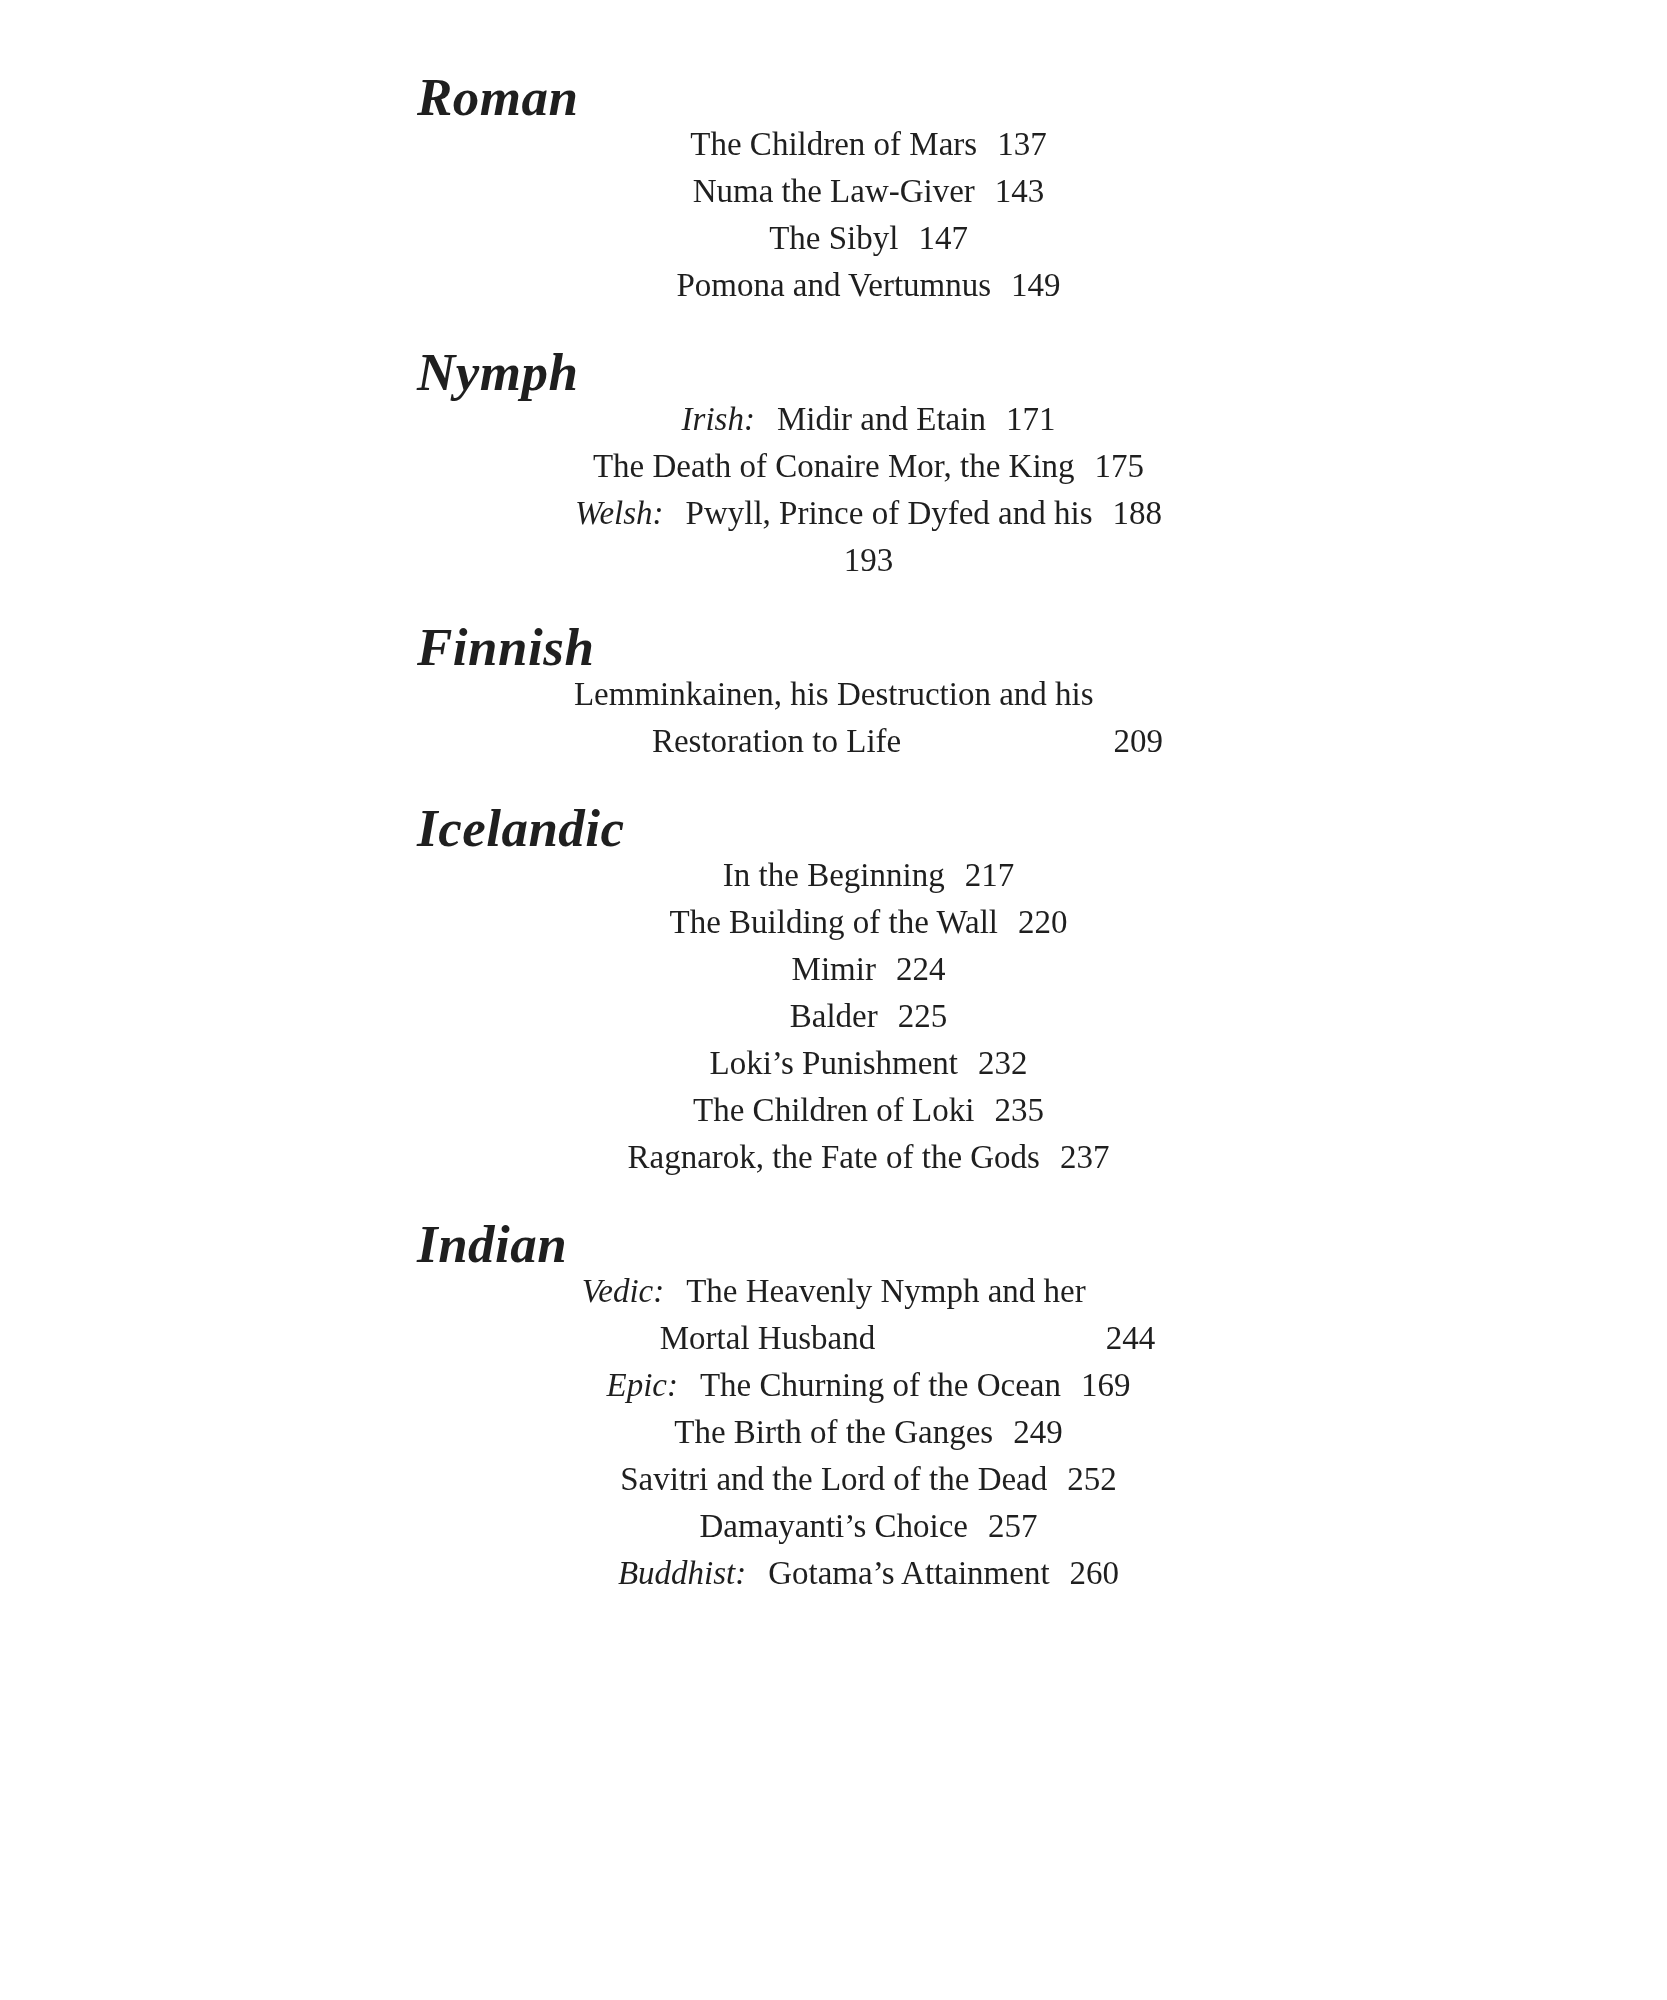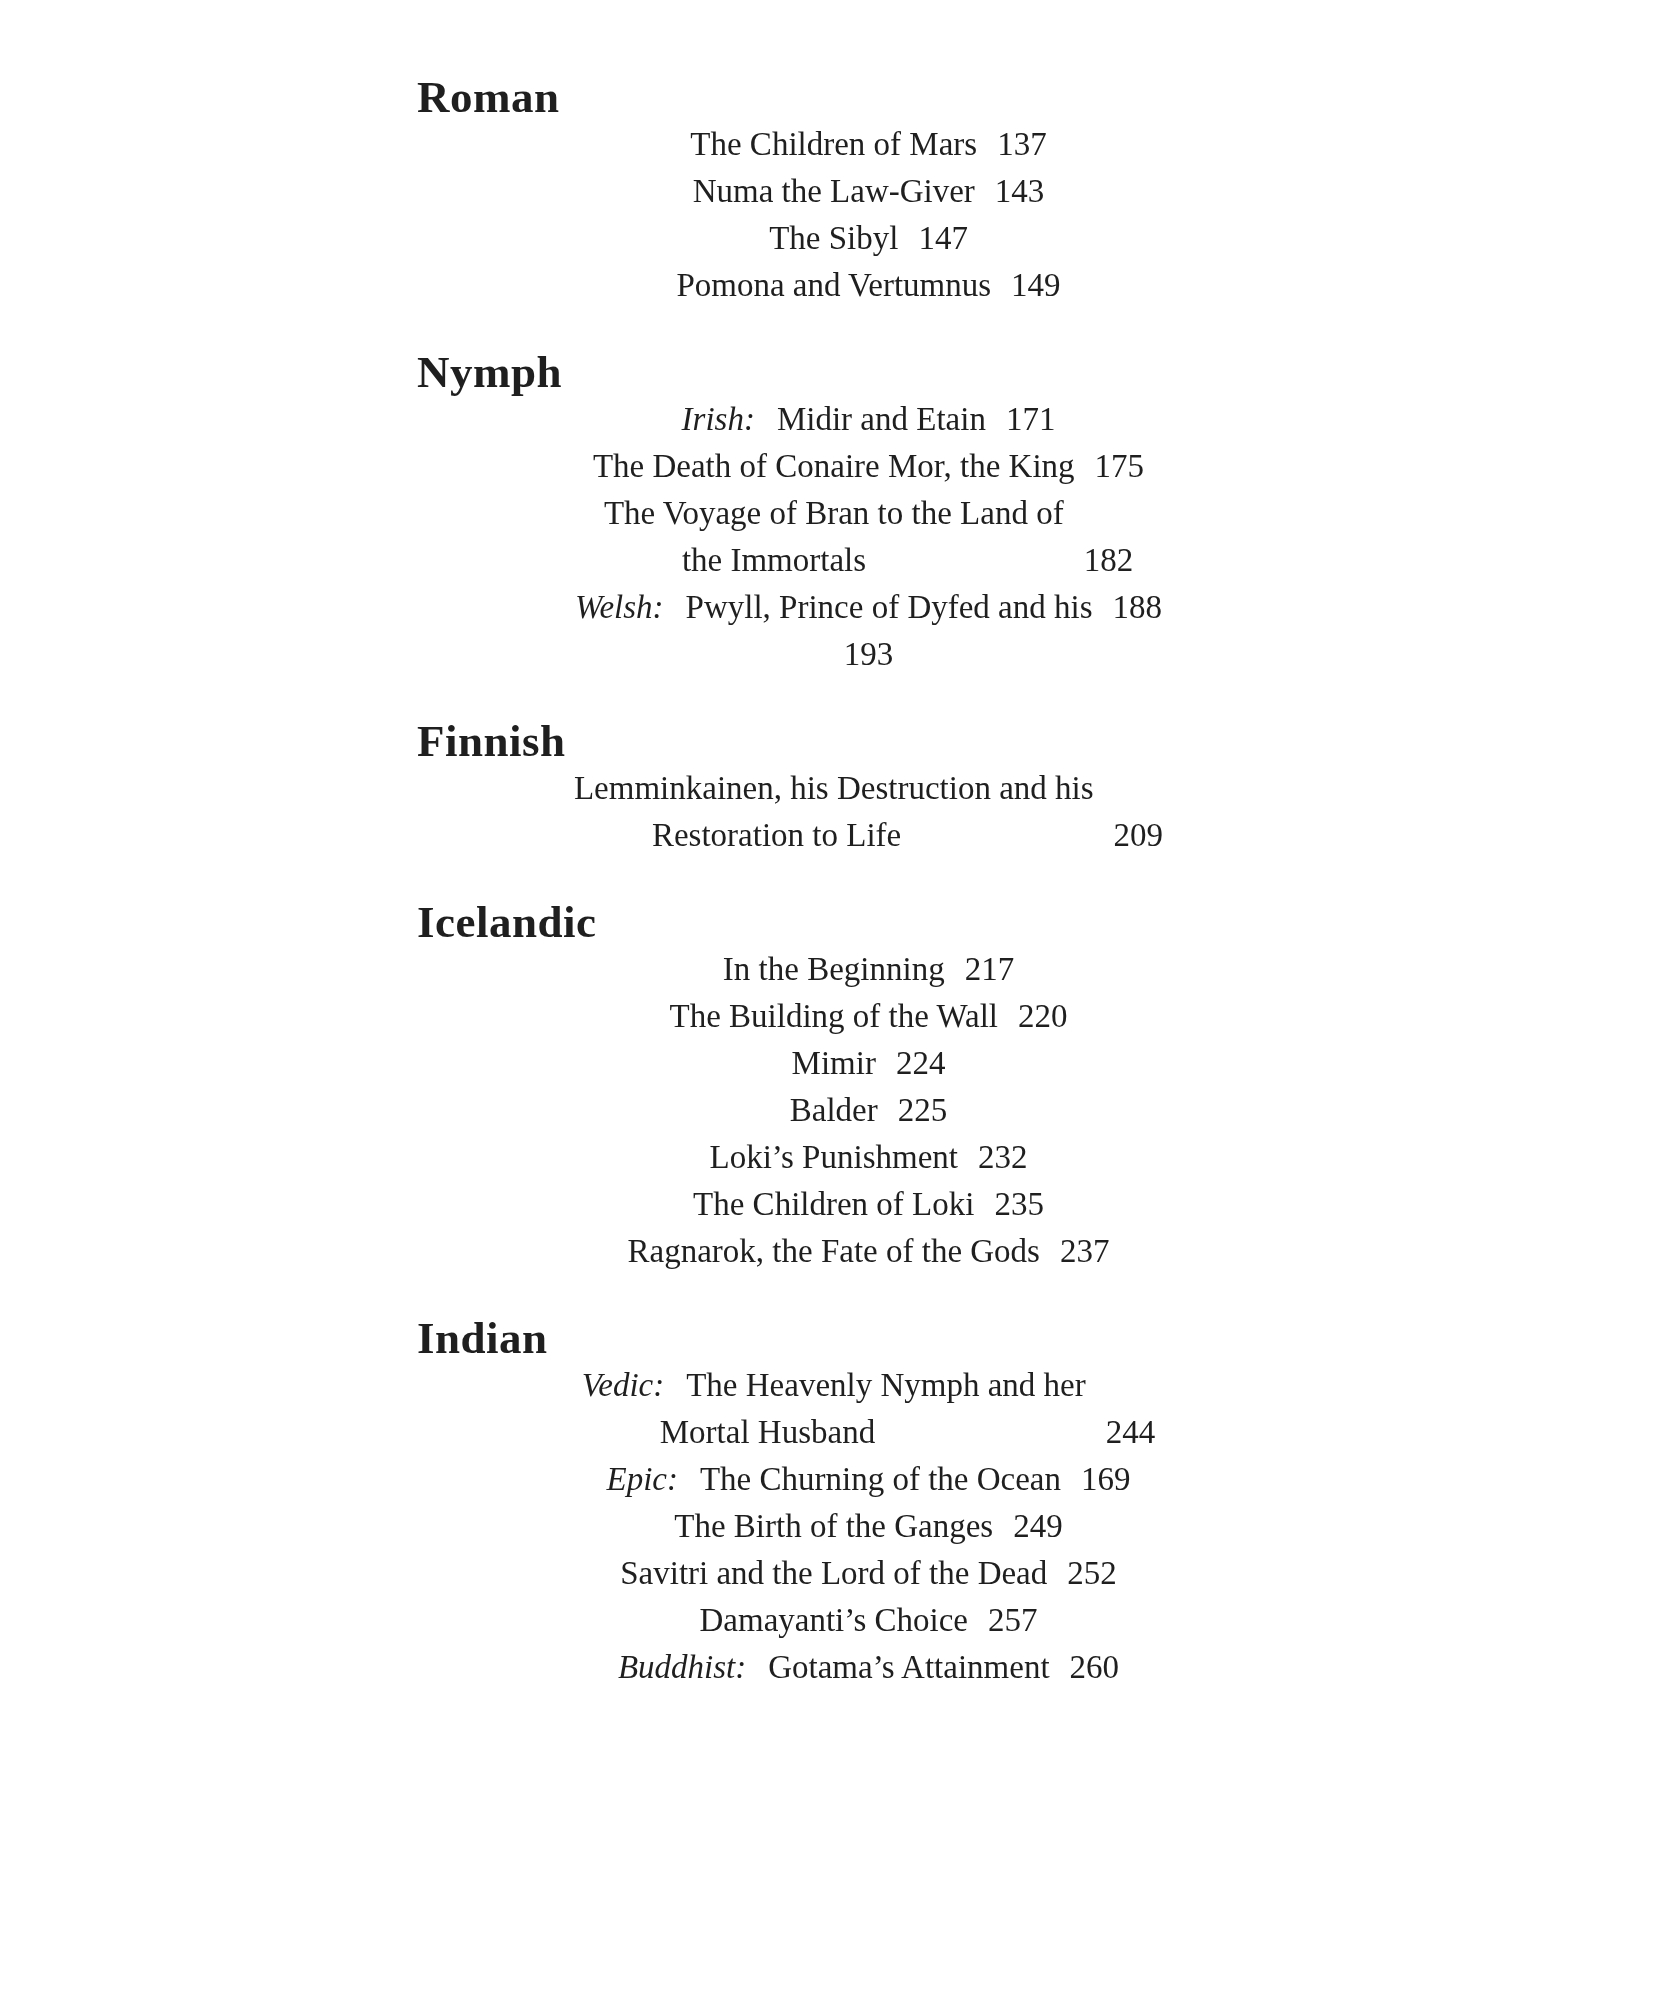--- a/index.html
+++ b/index.html
@@ -20,23 +20,24 @@
     left: 417px;
     top: 74px;
     width: 850px;
   }
 
   .sec { margin-top: 40px; }
   .sec:first-child { margin-top: 0; }
 
   .heading {
     margin: 0;
-    font-size: 45px;
+    font-size: 53px;
     line-height: 47px;
     font-weight: bold;
+    font-style: italic;
     letter-spacing: 0.5px;
   }
 
   .entry {
     display: flex;
     justify-content: center;
     align-items: flex-end;
     padding-left: 53px;
   }
 
@@ -113,27 +114,20 @@
         <div class="pg">171</div>
       </div>
       <div class="entry">
         <div class="etext">
           <div class="l1"><span class="ttl">The Death of Conaire Mor, the King</span></div>
         </div>
         <div class="pg">175</div>
       </div>
       <div class="entry">
         <div class="etext">
-          <div class="l1"><span class="ttl">The Voyage of Bran to the Land of</span></div>
-          <div class="l2">the Immortals</div>
-        </div>
-        <div class="pg">182</div>
-      </div>
-      <div class="entry">
-        <div class="etext">
           <div class="l1"><span class="pfx">Welsh:</span><span class="ttl">Pwyll, Prince of Dyfed and his</span></div>
         </div>
         <div class="pg">188</div>
       </div>
       <div class="entry">
         <div class="pg">193</div>
       </div>
     </section>
 
     <section class="sec">

